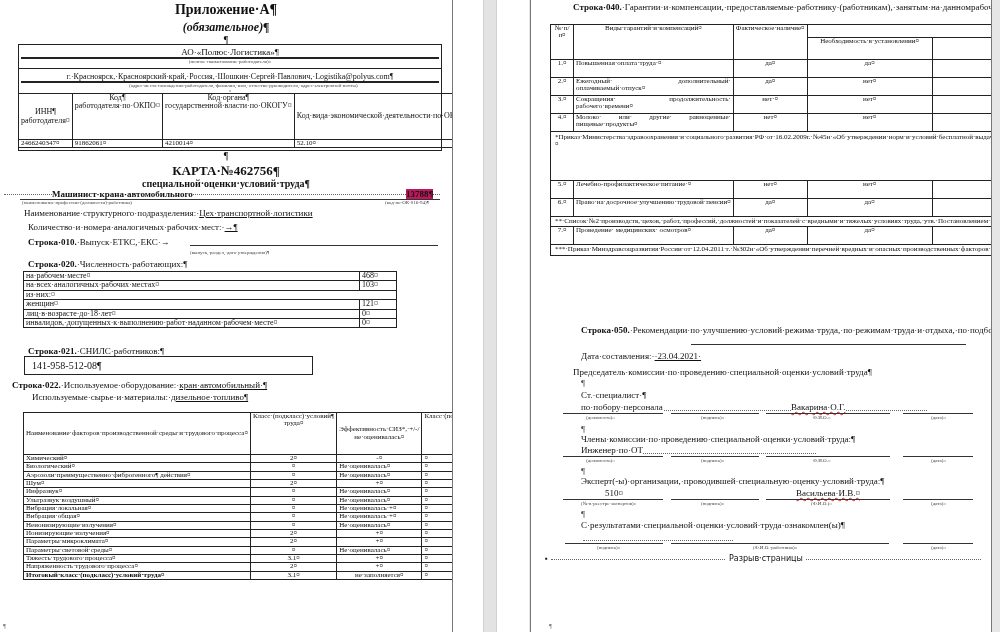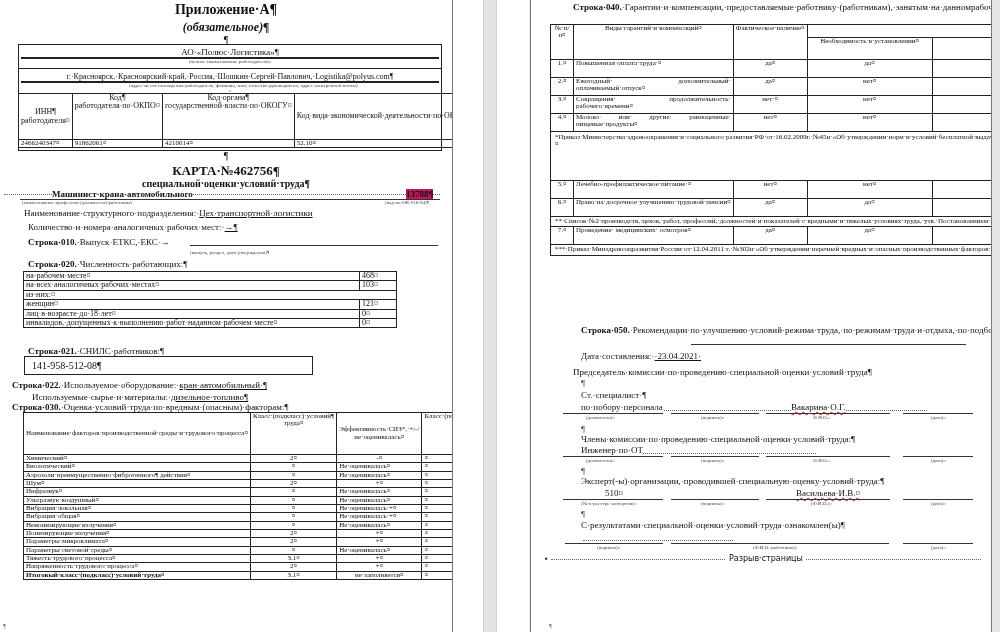--- a/index.html
+++ b/index.html
@@ -124,23 +124,20 @@
     <span class="b">Строка·021.</span><span>·СНИЛС·работников:¶</span>
   </div>
   <div class="abs fs10" style="left:24px;top:356px;width:280px;height:17px;border:1.3px solid #222;padding-left:7px;line-height:17px;">141-958-512-08¶</div>
 
   <div class="abs fs9" style="left:12px;top:380px;">
     <span class="b">Строка·022.</span><span>·Используемое·оборудование:·</span><span class="u">кран·автомобильный·¶</span>
   </div>
   <div class="abs fs9" style="left:32px;top:392px;">
     <span>Используемые·сырье·и·материалы:·</span><span class="u">дизельное·топливо¶</span>
   </div>
-  <div class="abs fs9" style="left:12px;top:402px;">
-    <span class="b">Строка·030.</span><span>·Оценка·условий·труда·по·вредным·(опасным)·факторам:¶</span>
-  </div>
 
   <table class="fs7" style="left:23px;top:412px;width:417px;">
     <tbody>
         <tr style="height:42px;">
       <td class="c" style="width:182px;vertical-align:middle;">Наименование·факторов·производственной·среды·и·трудового·процесса¤</td>
       <td class="c" style="width:56px;">Класс·(подкласс)·условий¶ труда¤</td>
       <td class="c" style="width:62px;vertical-align:middle;">Эффективность·СИЗ*,·+/-/не·оценивалась¤</td>
       <td class="c">Класс·(подкласс)·условий·труда·при·эффективном¶ использовании·СИЗ¤</td>
     </tr>
     </tbody>

